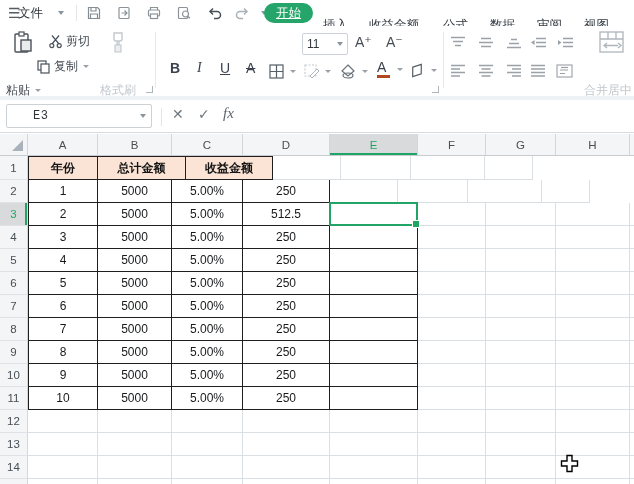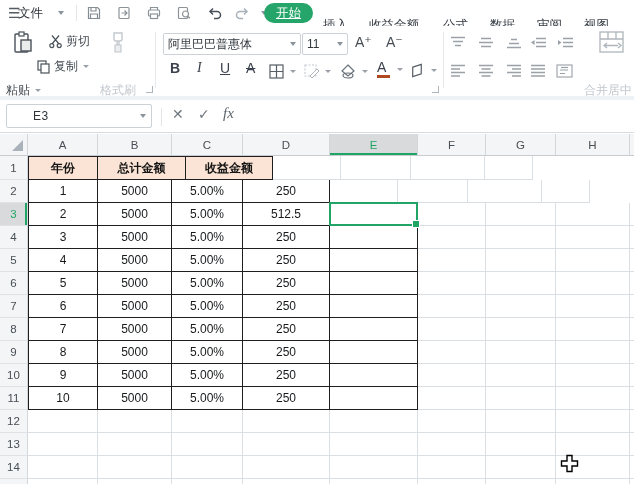--- a/index.html
+++ b/index.html
@@ -24,21 +24,21 @@
   .fmt-letter{font-size:14px;color:#3b424d;}
   .combo{position:absolute;height:22px;border:1px solid #ccd2d7;border-radius:2px;display:flex;align-items:center;padding:0 4px;font-size:12px;color:#33393f;box-sizing:border-box;}
   .combo .tiny-caret{margin-left:auto;}
   .caret-sm{width:0;height:0;border-left:3px solid transparent;border-right:3px solid transparent;border-top:3.5px solid #9aa1a8;margin-left:2px;}
   .launcher{position:absolute;width:6px;height:6px;border-right:1px solid #aeb5bb;border-bottom:1px solid #aeb5bb;}
   .fontcolor-bar{position:absolute;left:2px;bottom:1px;width:13px;height:3px;background:#b0491f;}
   
   #strip{position:absolute;top:96px;left:0;width:634px;height:4px;background:#edf2f7;}
   #fbar{position:absolute;top:100px;left:0;width:634px;height:33px;background:#fff;border-bottom:1px solid #d7dbde;box-sizing:border-box;}
   #namebox{position:absolute;left:6px;top:4px;width:146px;height:24px;border:1px solid #ccd1d6;border-radius:2px;box-sizing:border-box;display:flex;align-items:center;font-size:12px;color:#2e343a;}
-  #namebox .ref{padding-left:26px;letter-spacing:.5px;font-family:Liberation Sans, sans-serif;}
+  #namebox .ref{padding-left:26px;letter-spacing:.5px;font-family:Liberation Mono, monospace;}
   #namebox .tiny-caret{margin-left:auto;margin-right:5px;}
   .fbtn{position:absolute;top:6px;font-size:14px;color:#6f777e;}
   .fx{font-family:"Liberation Serif","DejaVu Serif",serif;font-style:italic;font-size:15px;color:#5c646b;}
   
   #grid{position:absolute;top:134px;left:0;width:680px;height:350px;overflow:hidden;background:#fff;}
   .g-hrow{display:flex;height:22px;border-bottom:1px solid #c6ccd2;box-sizing:border-box;background:#f4f5f6;}
   .g-corner{width:28px;height:100%;position:relative;border-right:1px solid #d2d7db;box-sizing:border-box;background:#f4f5f6;}
   .corner-tri{position:absolute;right:4px;bottom:4px;width:0;height:0;border-left:11px solid transparent;border-bottom:11px solid #aab2bb;}
   .g-colhdr{height:100%;display:flex;align-items:center;justify-content:center;font-size:11.5px;color:#474e55;border-right:1px solid #d2d7db;box-sizing:border-box;}
   .g-colhdr.sel{background:#d8dadb;color:#21a567;box-shadow:inset 0 -2px 0 #21a567;}
@@ -172,24 +172,20 @@
           <path d="M11 11v4h2v-4" fill="none" stroke="#c3c9cf" stroke-width="1.4"></path>
           <path d="M9 15h6v7H9z" fill="#eceef0" stroke="#c3c9cf" stroke-width="1.2"></path>
         </svg>
     </div>
     <div class="rbtn gray" style="left:100px;top:56px">
         <span>格式刷</span>
       </div>
     <div class="launcher" style="left:146px;top:60px"></div>
     <div class="vsep" style="left:155px"></div>
 
-    <div class="combo" style="left:163px;top:7px;width:138px">
-      <span>阿里巴巴普惠体</span>
-        <span class="tiny-caret"></span>
-    </div>
     <div class="combo" style="left:302px;top:7px;width:46px">
       <span>11</span>
         <span class="tiny-caret"></span>
     </div>
     <div class="rbtn" style="left:355px;top:8px;font-size:14px">
         <span>A⁺</span>
       </div>
     <div class="rbtn" style="left:386px;top:8px;font-size:14px">
         <span>A⁻</span>
       </div>

